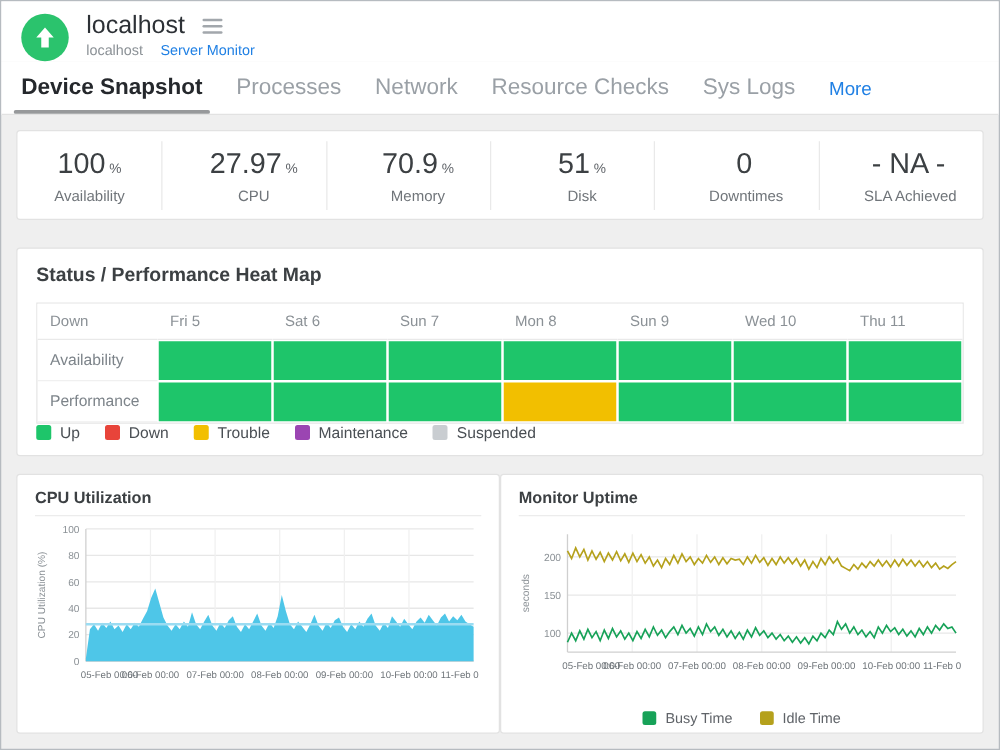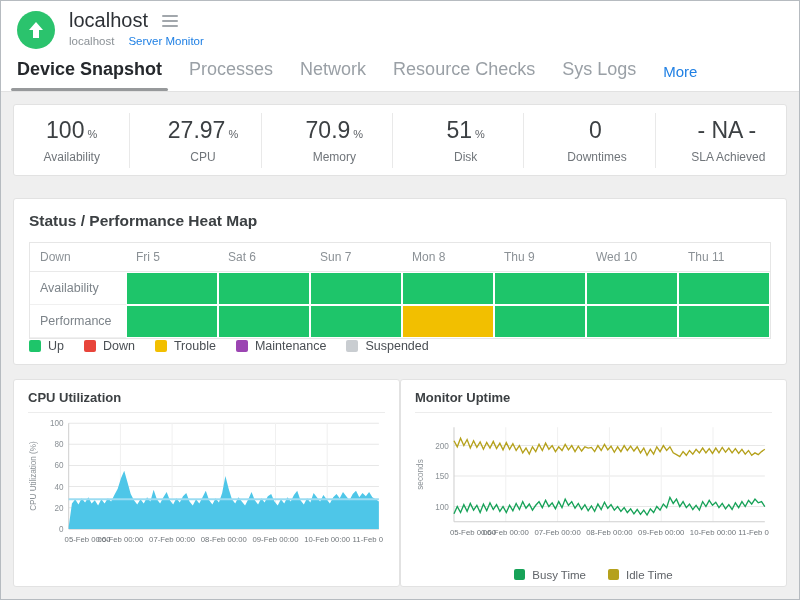--- a/index.html
+++ b/index.html
@@ -125,21 +125,21 @@
     </div>
 
     <div class="card heatmap">
       <div class="hm-title">Status / Performance Heat Map</div>
       <div class="hm-table">
           <div class="hm-head">Down</div>
           <div class="hm-head">Fri 5</div>
           <div class="hm-head">Sat 6</div>
           <div class="hm-head">Sun 7</div>
           <div class="hm-head">Mon 8</div>
-          <div class="hm-head">Thu 9</div>
+          <div class="hm-head">Sun 9</div>
           <div class="hm-head">Wed 10</div>
           <div class="hm-head">Thu 11</div>
           <div class="hm-label">Availability</div>
           <div class="hm-cell" style="background: rgb(30, 197, 106);"></div>
           <div class="hm-cell" style="background: rgb(30, 197, 106);"></div>
           <div class="hm-cell" style="background: rgb(30, 197, 106);"></div>
           <div class="hm-cell" style="background: rgb(30, 197, 106);"></div>
           <div class="hm-cell" style="background: rgb(30, 197, 106);"></div>
           <div class="hm-cell" style="background: rgb(30, 197, 106);"></div>
           <div class="hm-cell" style="background: rgb(30, 197, 106);"></div>

